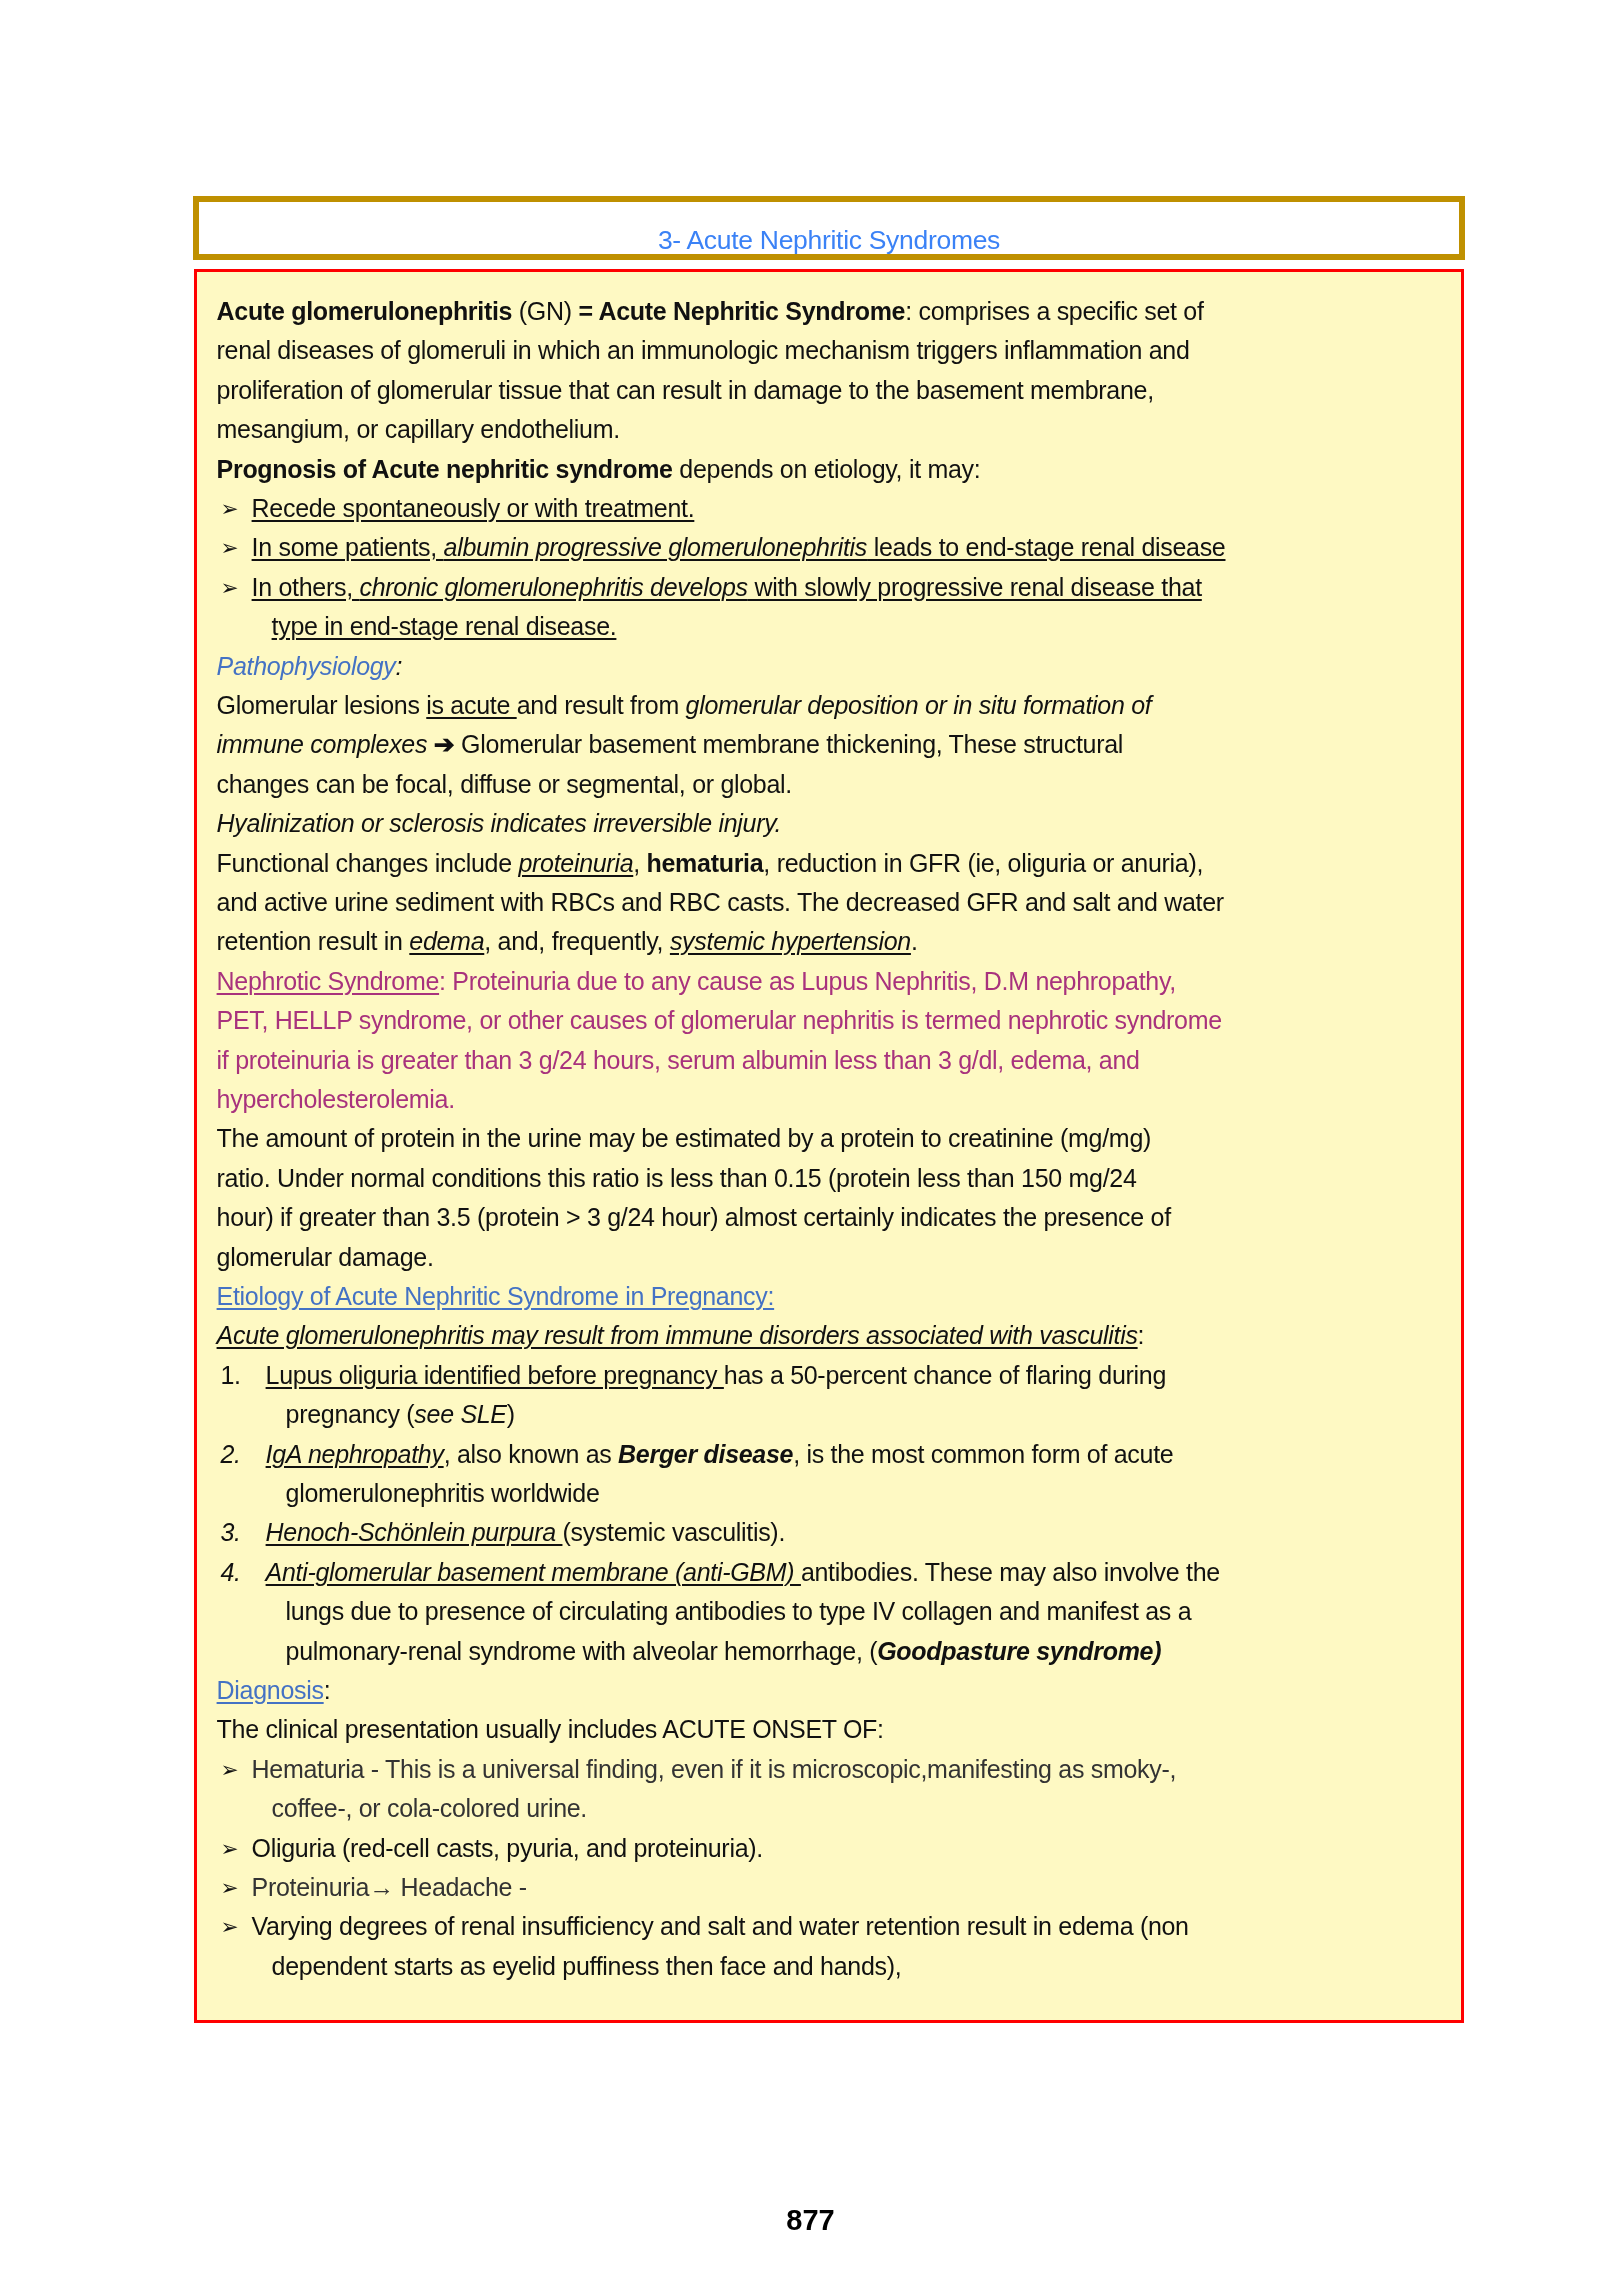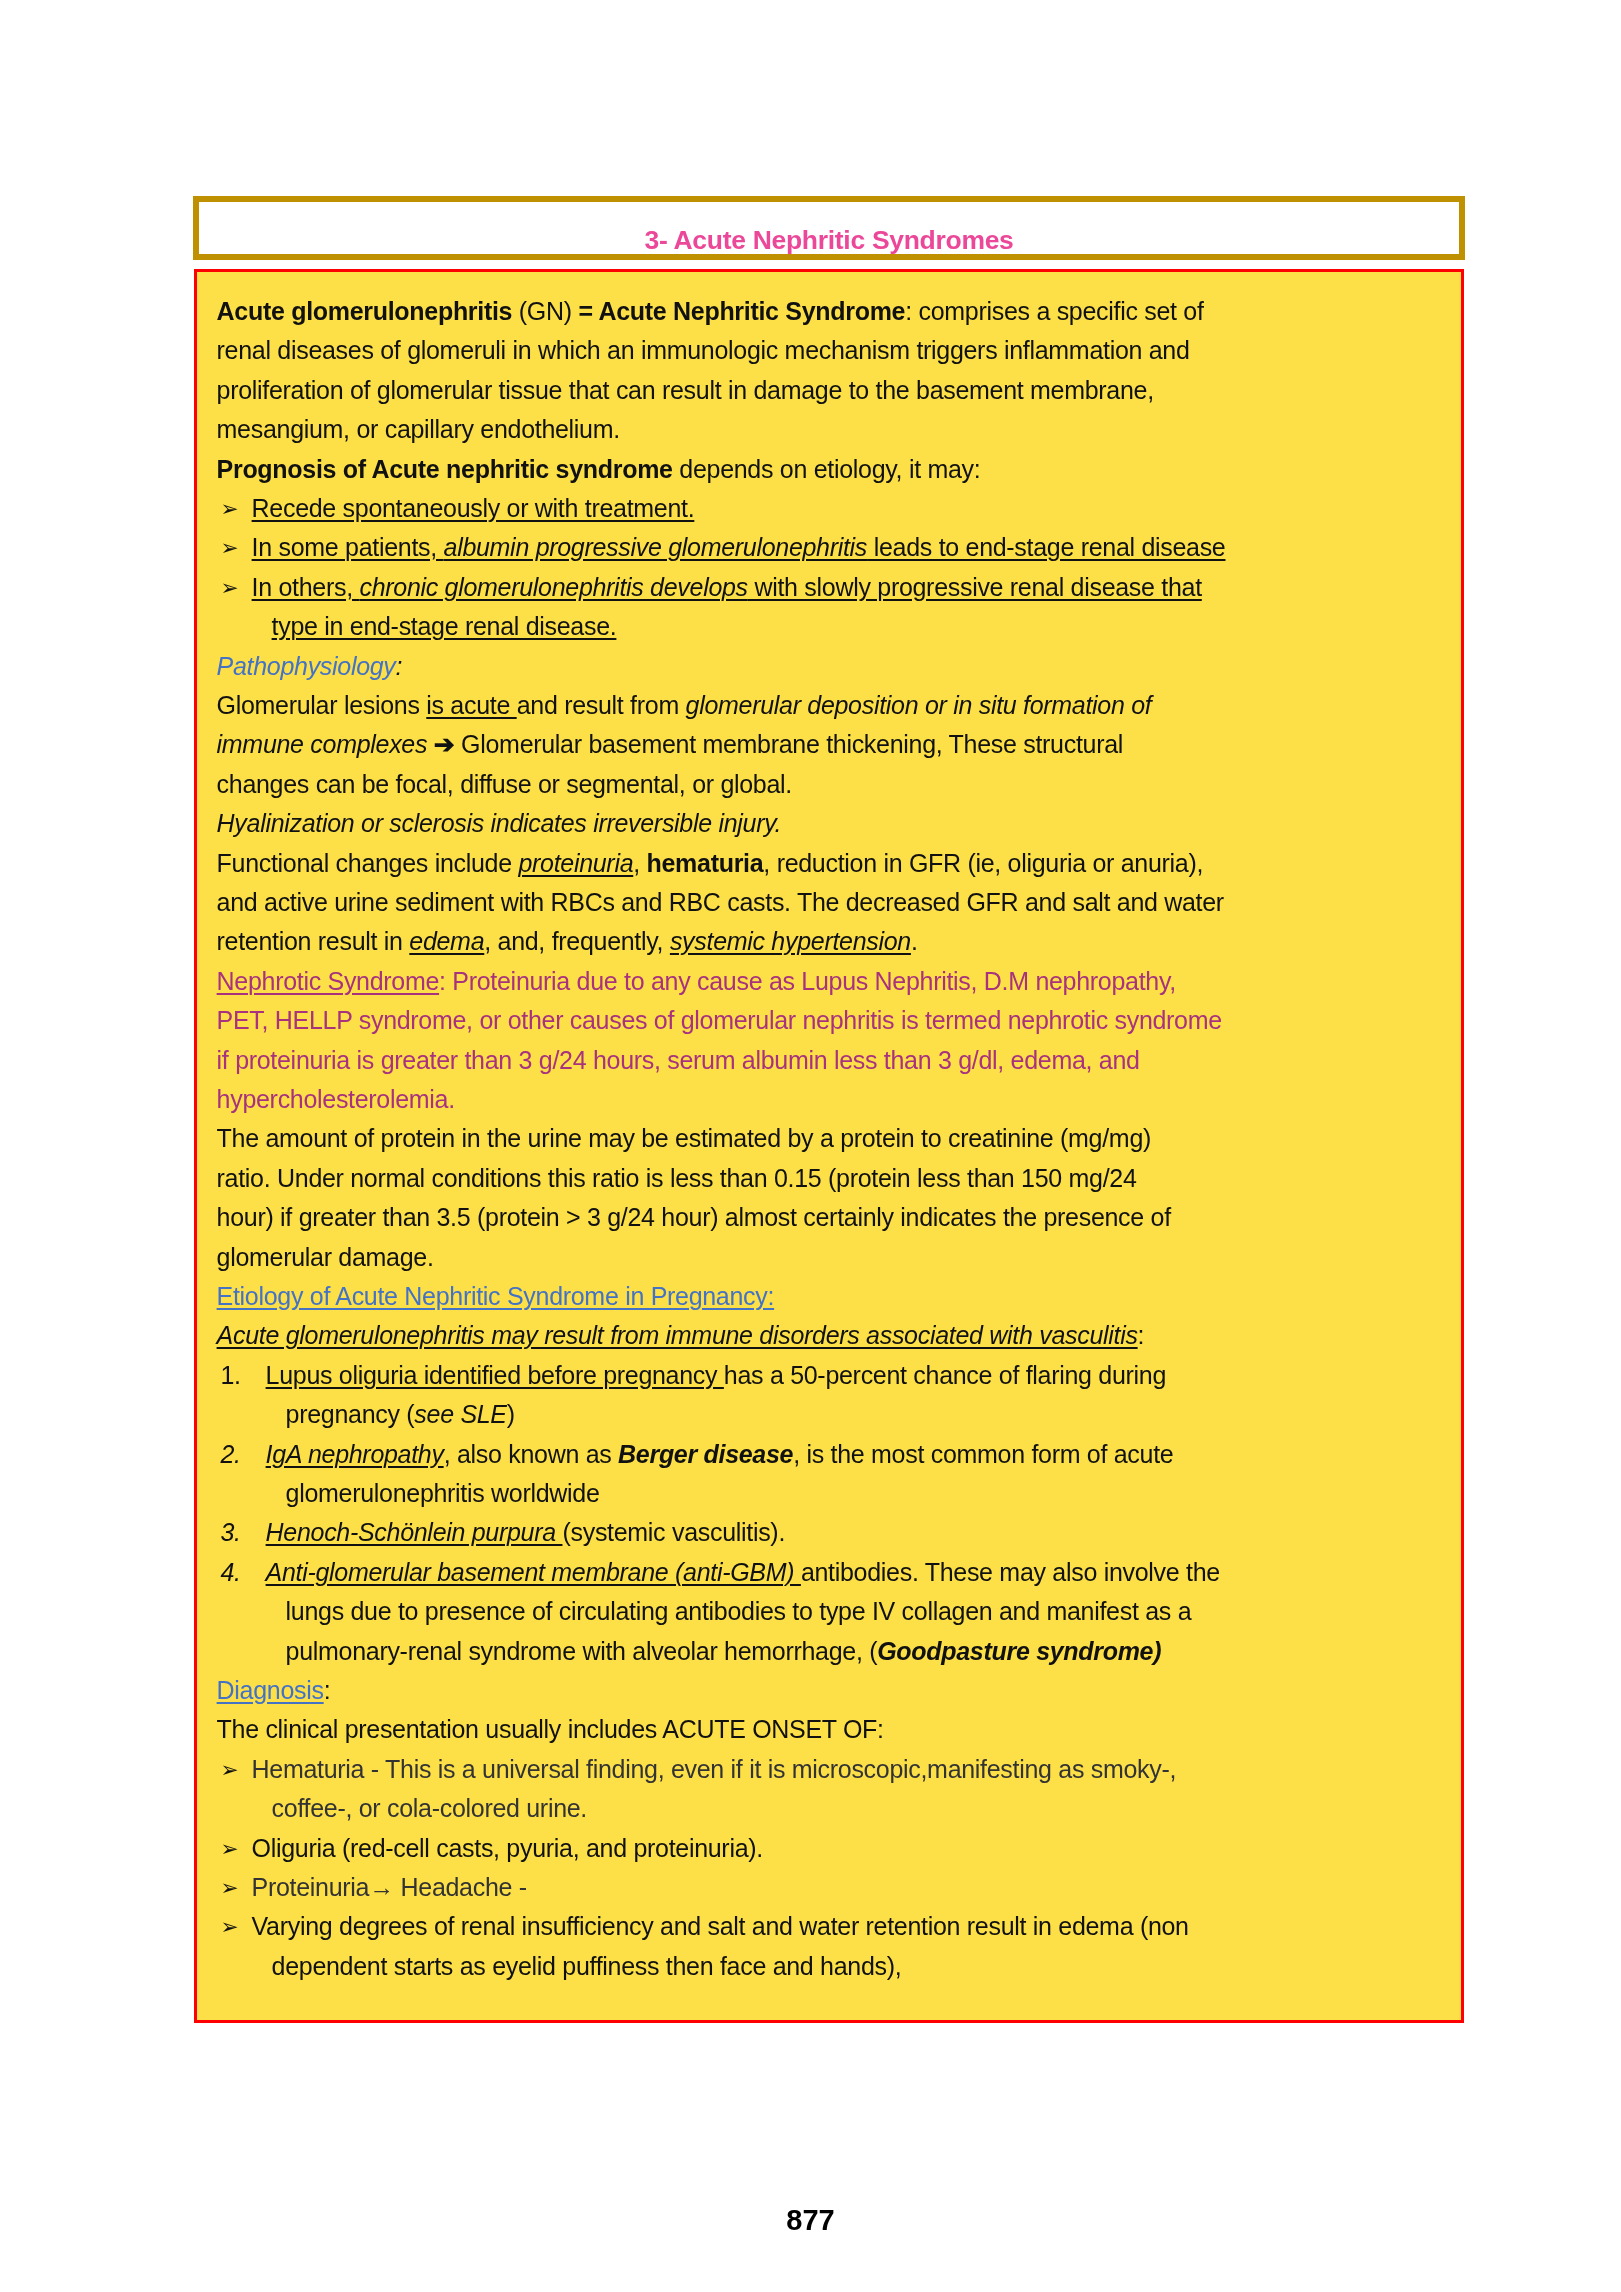--- a/index.html
+++ b/index.html
@@ -1,24 +1,24 @@
 <!DOCTYPE html>
 <html><head>
 <meta charset="utf-8">
 <style>
   html, body { margin: 0; padding: 0; background: #ffffff; }
   body { width: 1621px; height: 2293px; position: relative; overflow: hidden;
          font-family: "Liberation Sans", sans-serif; color: #111111; }
   .title-box { position: absolute; left: 193px; top: 196px; width: 1260px; height: 52px;
                border: 6.9px solid #BF9000; background: #fff; display: flex;
                align-items: center; justify-content: center; }
-  .title-box .title { font-family: "Liberation Sans", sans-serif; font-weight: bold;
-                      font-size: 26.5px; color: #ec4899; letter-spacing: -0.3px; margin-top: 24px; }
+  .title-box .title { font-family: "Liberation Sans", sans-serif; font-weight: normal;
+                      font-size: 26.5px; color: #3b82f6; letter-spacing: -0.3px; margin-top: 24px; }
   .content-box { position: absolute; left: 194px; top: 269px; width: 1264px; height: 1748px;
-                 border: 3.9px solid #FF0000; background: #fde047; }
+                 border: 3.9px solid #FF0000; background: #fef9c3; }
   .lines { position: absolute; left: 19.6px; top: 19.6px; right: 0; }
   .line { position: absolute; left: 0; height: 39px; line-height: 39px; white-space: nowrap;
           font-size: 25px; letter-spacing: -0.3px; }
   .line.cont-bullet { left: 55px; }
   .line.cont-num { left: 69px; }
   .marker { position: absolute; left: 3.9px; top: 0; }
   .marker.arrow { font-size: 21.6px; }
   .line .txt { position: absolute; left: 0; }
   .line.with-bullet .txt { left: 35px; }
   .line.with-num .txt { left: 49px; }

